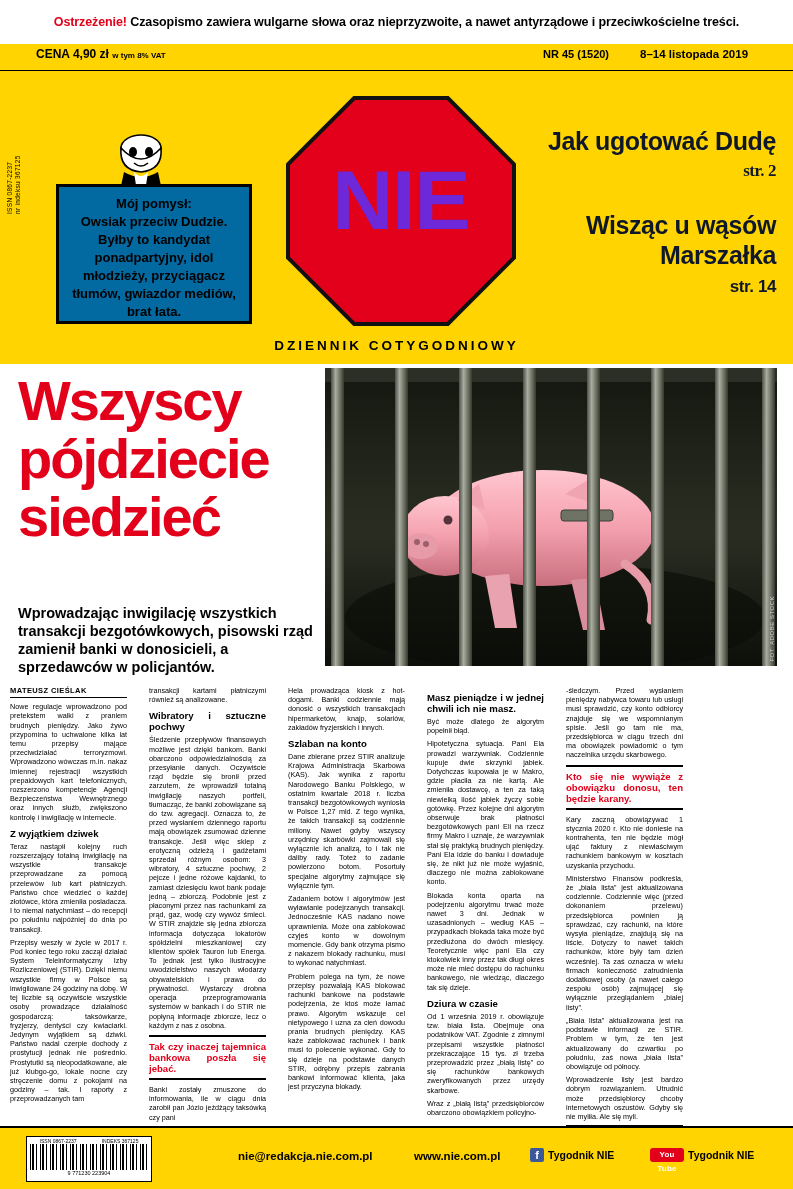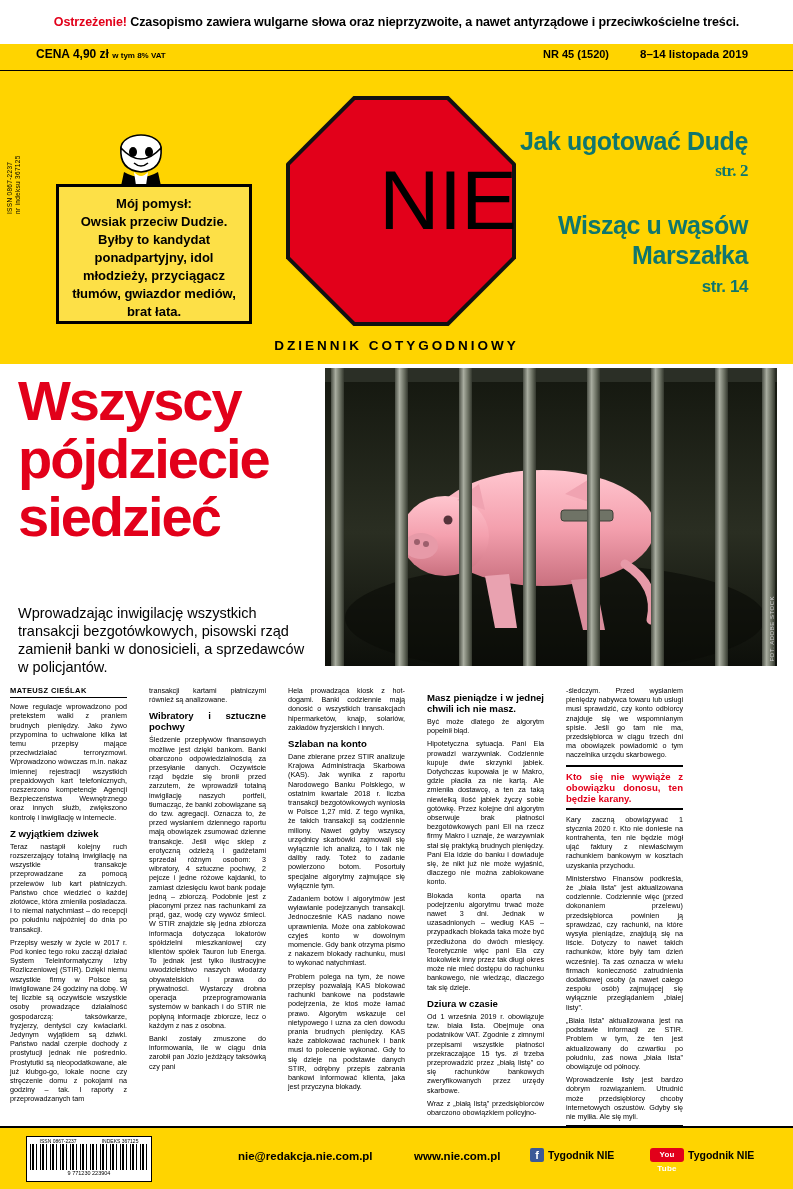--- a/index.html
+++ b/index.html
@@ -66,45 +66,45 @@
     position:absolute;left:0;top:0;width:230px;height:230px;
     clip-path:polygon(29.3% 0,70.7% 0,100% 29.3%,100% 70.7%,70.7% 100%,29.3% 100%,0 70.7%,0 29.3%);
     background:#111;
   }
   .octagon-inner{
     position:absolute;left:4px;top:4px;width:222px;height:222px;
     clip-path:polygon(29.3% 0,70.7% 0,100% 29.3%,100% 70.7%,70.7% 100%,29.3% 100%,0 70.7%,0 29.3%);
     background:#e2001a;
   }
   .nie-word{
-    position:absolute;left:0;top:62px;width:230px;text-align:right;
-    font-size:84px;line-height:84px;font-weight:normal;color:#000000;
+    position:absolute;left:0;top:62px;width:230px;text-align:center;
+    font-size:84px;line-height:84px;font-weight:bold;color:#6d28d9;
     letter-spacing:-1px;
     font-family:"Liberation Sans", sans-serif;
   }
 
   
   .cartoon{
     position:absolute;left:110px;top:88px;width:62px;height:70px;
   }
 
   
   .quote-box{
     position:absolute;left:56px;top:140px;width:196px;height:140px;
-    background:#fde047;border:3px solid #000;
+    background:#0369a1;border:3px solid #000;
     padding:8px 6px 6px 6px;box-sizing:border-box;
     text-align:center;
   }
   .quote-box .q-title{font-size:13px;font-weight:bold;line-height:18px;}
   .quote-box .q-body{font-size:13px;font-weight:bold;line-height:18px;}
 
   
   .teasers{
-    position:absolute;left:512px;top:82px;width:236px;text-align:right;
-    color:#0f766e;
+    position:absolute;left:540px;top:82px;width:236px;text-align:right;
+    color:#0f172a;
   }
   .teaser-1{font-size:25px;font-weight:bold;line-height:30px;letter-spacing:-0.4px;}
   .teaser-1 .pg{display:block;font-size:17px;margin-top:0;font-family:Liberation Serif, serif;}
   .teaser-2{margin-top:24px;font-size:25px;font-weight:bold;line-height:30px;letter-spacing:-0.4px;}
   .teaser-2 .pg{display:block;font-size:17px;margin-top:2px;}
 
   .subtitle-strip{
     position:absolute;left:0;top:338px;width:793px;text-align:center;
     font-size:13.5px;letter-spacing:3px;font-weight:bold;
   }
@@ -113,21 +113,21 @@
   .hero{
     position:absolute;left:0;top:364px;width:793px;height:316px;background:#fff;
   }
   .hero-head{
     position:absolute;left:18px;top:8px;width:300px;
     color:#e2001a;font-weight:bold;font-size:56px;line-height:58px;
     letter-spacing:-2px;
   }
   .hero-lede{
     position:absolute;left:18px;top:240px;width:300px;
-    font-size:14.5px;line-height:18px;font-weight:normal;
+    font-size:14.5px;line-height:18px;font-weight:bold;
   }
   .hero-photo{
     position:absolute;left:325px;top:4px;width:452px;height:298px;
     background:#1d1f1b;
     overflow:hidden;
   }
   .photo-credit{
     position:absolute;right:2px;bottom:4px;
     font-size:6px;color:#cfcfcf;
     writing-mode:vertical-rl;transform:rotate(180deg);
@@ -308,20 +308,21 @@
       <p>Nowe regulacje wprowadzono pod pretekstem walki z praniem brudnych pieniędzy. Jako żywo przypomina to uchwalone kilka lat temu przepisy mające przeciwdziałać terroryzmowi. Wprowadzono wówczas m.in. nakaz imiennej rejestracji wszystkich prepaidowych kart telefonicznych, rozszerzono kompetencje Agencji Bezpieczeństwa Wewnętrznego oraz innych służb, zwiększono kontrolę i inwigilację w internecie.</p>
       <div class="sub">Z wyjątkiem dziwek</div>
       <p>Teraz nastąpił kolejny ruch rozszerzający totalną inwigilację na wszystkie transakcje przeprowadzane za pomocą przelewów lub kart płatniczych. Państwo chce wiedzieć o każdej złotówce, która zmieniła posiadacza. I to niemal natychmiast – do recepcji po południu najpóźniej do dnia po transakcji.</p>
       <p>Przepisy weszły w życie w 2017 r. Pod koniec tego roku zaczął działać System Teleinformatyczny Izby Rozliczeniowej (STIR). Dzięki niemu wszystkie firmy w Polsce są inwigilowane 24 godziny na dobę. W tej liczbie są oczywiście wszystkie osoby prowadzące działalność gospodarczą: taksówkarze, fryzjerzy, dentyści czy kwiaciarki. Jedynym wyjątkiem są dziwki. Państwo nadal czerpie dochody z prostytucji jednak nie pośrednio. Prostytutki są nieopodatkowane, ale już klubgo-go, lokale nocne czy stręczenie domu z pokojami na godziny – tak. I raporty z przeprowadzanych tam</p>
     </div>
 
     <div class="col">
       <p>transakcji kartami płatniczymi również są analizowane.</p>
       <div class="sub">Wibratory i sztuczne pochwy</div>
       <p>Śledzenie przepływów finansowych możliwe jest dzięki bankom. Banki obarczono odpowiedzialnością za przesyłanie danych. Oczywiście rząd będzie się bronił przed zarzutem, że wprowadził totalną inwigilację naszych portfeli, tłumacząc, że banki zobowiązane są do tzw. agregacji. Oznacza to, że przed wysłaniem dziennego raportu mają obowiązek zsumować dzienne transakcje. Jeśli więc sklep z erotyczną odzieżą i gadżetami sprzedał różnym osobom: 3 wibratory, 4 sztuczne pochwy, 2 pejcze i jedne różowe kajdanki, to zamiast dziesięciu kwot bank podaje jedną – zbiorczą. Podobnie jest z płaconymi przez nas rachunkami za prąd, gaz, wodę czy wywóz śmieci. W STIR znajdzie się jedna zbiorcza informacja dotycząca lokatorów spółdzielni mieszkaniowej czy klientów spółek Tauron lub Energa. To jednak jest tylko ilustracyjne uwodzicielstwo naszych włodarzy obywatelskich i prawa do prywatności. Wystarczy drobna operacja przeprogramowania systemów w bankach i do STIR nie popłyną informacje zbiorcze, lecz o każdym z nas z osobna.</p>
+      <div class="box-red">Tak czy inaczej tajemnica bankowa poszła się jebać.</div>
       <p>Banki zostały zmuszone do informowania, ile w ciągu dnia zarobił pan Józio jeżdżący taksówką czy pani</p>
     </div>
 
     <div class="col">
       <p>Hela prowadząca kiosk z hot-dogami. Banki codziennie mają donosić o wszystkich transakcjach hipermarketów, knajp, solariów, zakładów fryzjerskich i innych.</p>
       <div class="sub">Szlaban na konto</div>
       <p>Dane zbierane przez STIR analizuje Krajowa Administracja Skarbowa (KAS). Jak wynika z raportu Narodowego Banku Polskiego, w ostatnim kwartale 2018 r. liczba transakcji bezgotówkowych wyniosła w Polsce 1,27 mld. Z tego wynika, że takich transakcji są codziennie miliony. Nawet gdyby wszyscy urzędnicy skarbówki zajmowali się wyłącznie ich analizą, to i tak nie daliby rady. Toteż to zadanie powierzono botom. Posortuły specjalne algorytmy zajmujące się wyłącznie tym.</p>
       <p>Zadaniem botów i algorytmów jest wyławianie podejrzanych transakcji. Jednocześnie KAS nadano nowe uprawnienia. Może ona zablokować czyjeś konto w dowolnym momencie. Gdy bank otrzyma pismo z nakazem blokady rachunku, musi to wykonać natychmiast.</p>
       <p>Problem polega na tym, że nowe przepisy pozwalają KAS blokować rachunki bankowe na podstawie podejrzenia, że ktoś może łamać prawo. Algorytm wskazuje cel nietypowego i uzna za cień dowodu prania brudnych pieniędzy. KAS każe zablokować rachunek i bank musi to polecenie wykonać. Gdy to się dzieje na podstawie danych STIR, odrębny przepis zabrania bankowi informować klienta, jaka jest przyczyna blokady.</p>
     </div>

